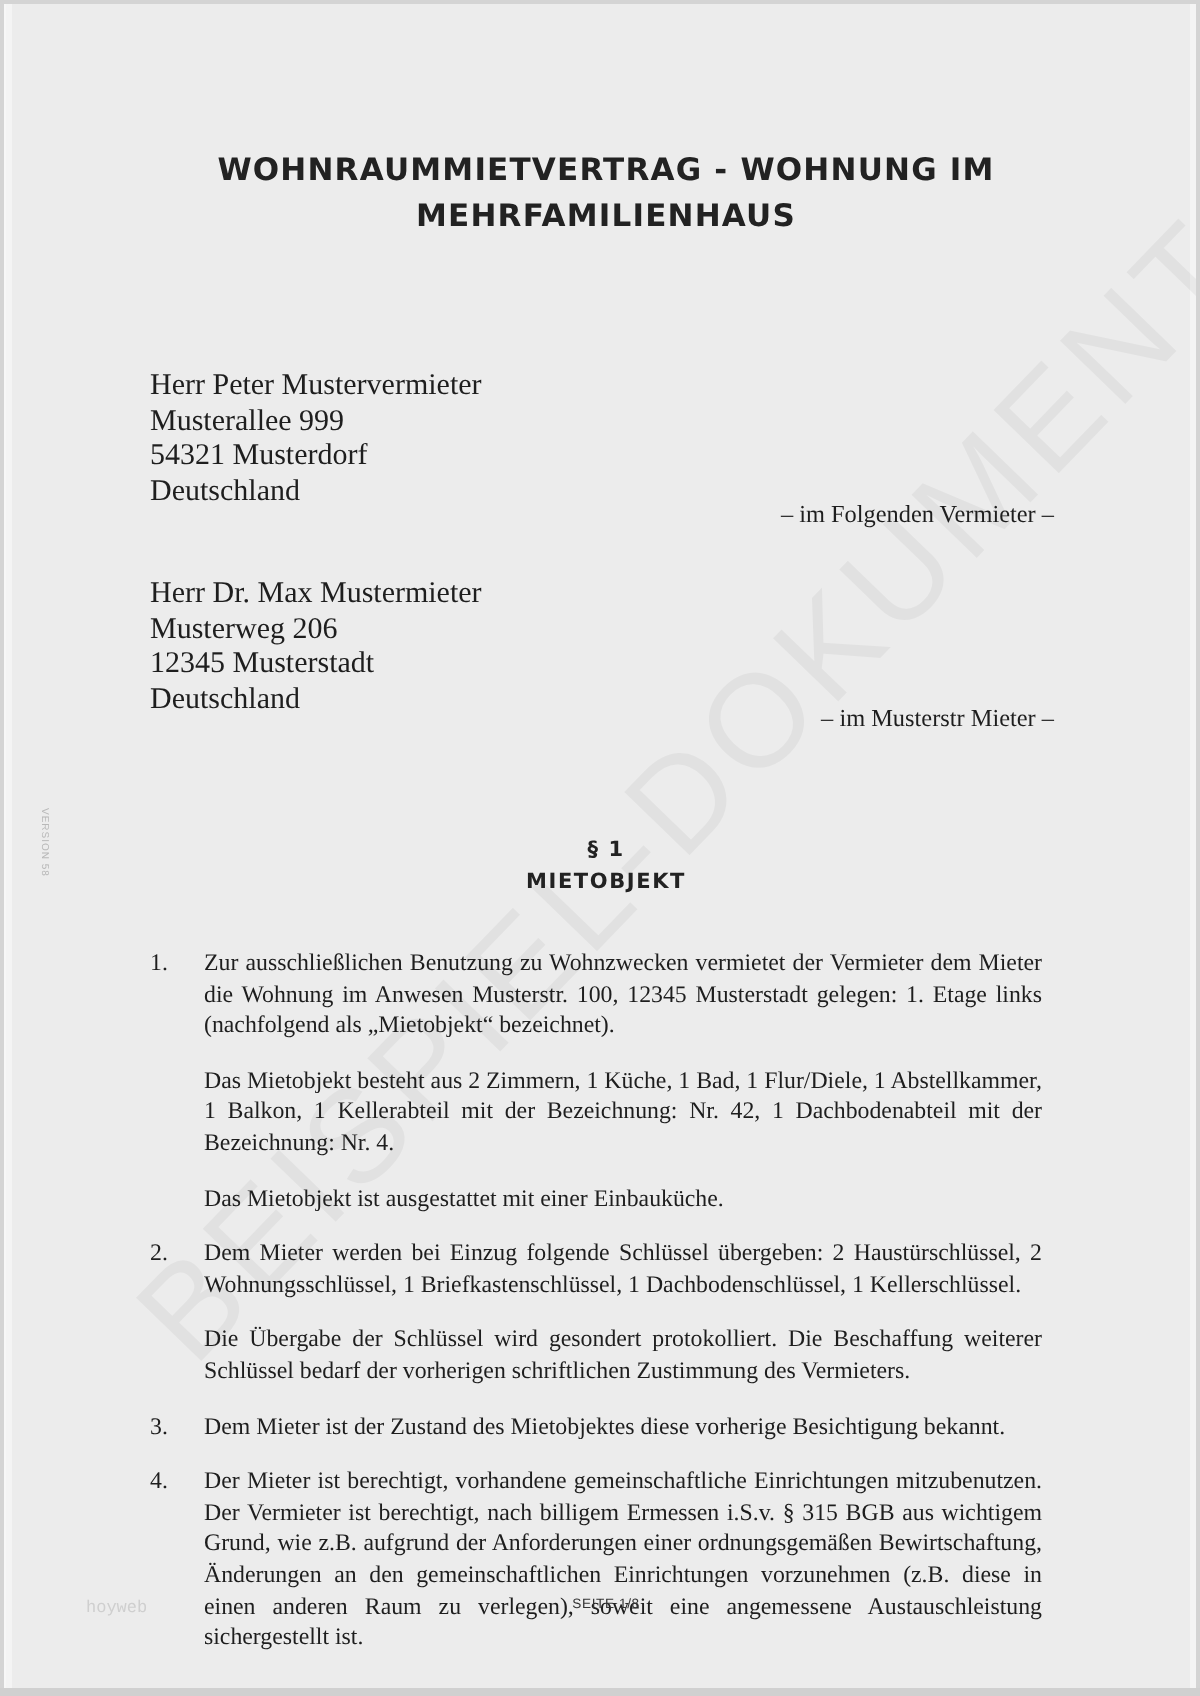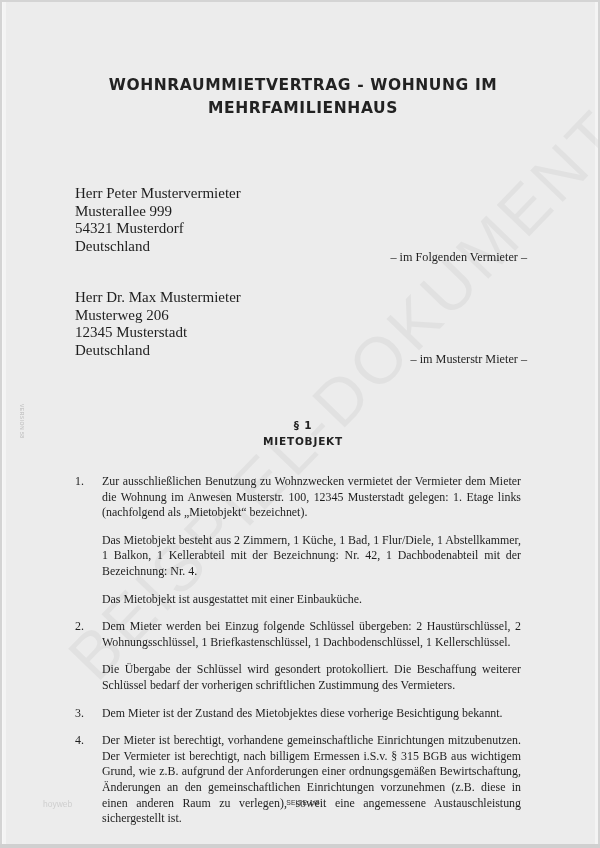--- a/index.html
+++ b/index.html
@@ -60,21 +60,21 @@
     }
     .clauses {
       position: absolute; left: 72px; top: 460px; width: 458px;
       font-size: 11.9px; line-height: 15.6px;
     }
     .clause { position: relative; padding-left: 15px; margin-bottom: 9.5px; }
     .clause .num { position: absolute; left: 0; top: 0; }
     .clause p { margin: 12px; text-align: justify; }
     .footer-logo {
       position: absolute; left: 40px; top: 797px;
-      font-family: Liberation Sans, sans-serif;
+      font-family: Liberation Mono, monospace;
       font-size: 8.5px; color: #cfcfcf; text-align: center;
     }
     .footer-page {
       position: absolute; left: 0; width: 600px; top: 797px;
       text-align: center;
       font-family: "Liberation Sans", "DejaVu Sans", sans-serif;
       font-size: 6.8px; color: #333; letter-spacing: 0.3px;
     }
     .bottom-bar {
       position: absolute; left: 0; top: 844px; width: 600px; height: 4px;

